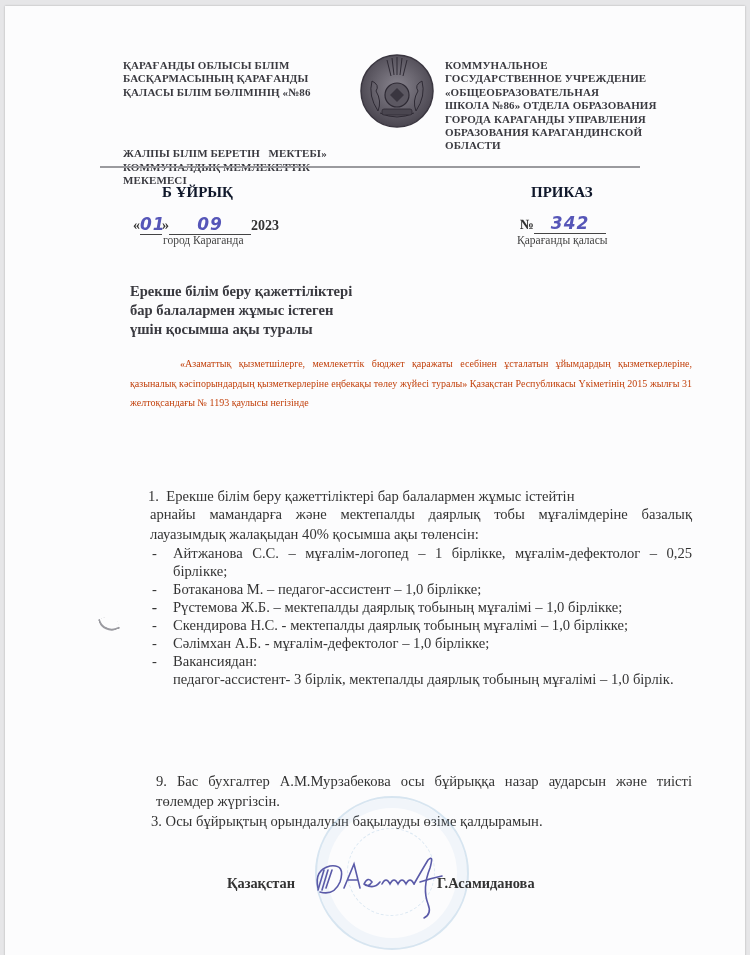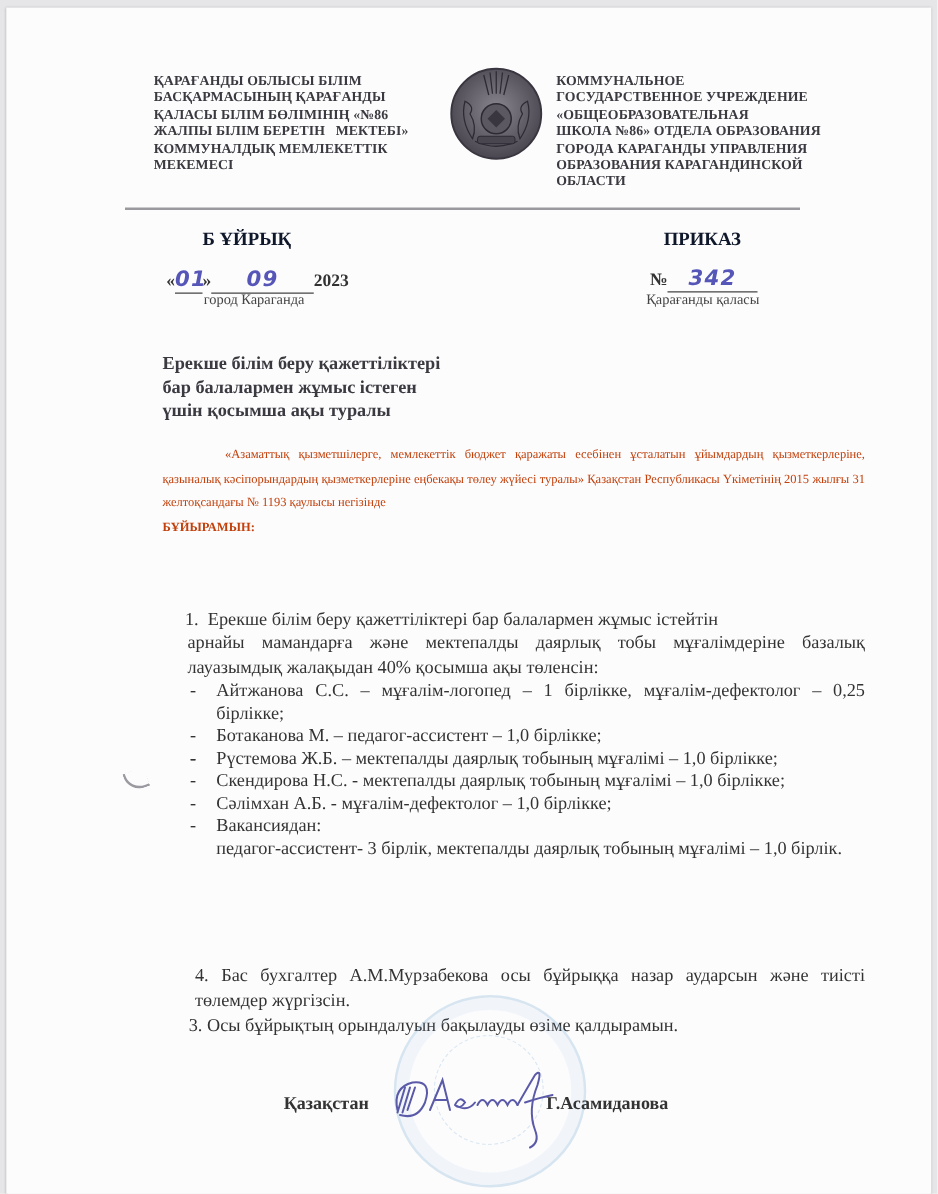--- a/index.html
+++ b/index.html
@@ -66,21 +66,21 @@
   </style>
 </head>
 <body>
 
 <div class="page">
 
   <div class="abs hdr" style="left:118px; top:53px; width:226px;">
     <div>ҚАРАҒАНДЫ ОБЛЫСЫ БІЛІМ</div>
     <div>БАСҚАРМАСЫНЫҢ ҚАРАҒАНДЫ</div>
     <div>ҚАЛАСЫ БІЛІМ БӨЛІМІНІҢ «№86</div>
-    <div style="white-space:pre;">ЖАЛПЫ БІЛІМ БЕРЕТІН   МЕКТЕБІ»</div>
+    <div style="white-space:pre;margin-top:48px;">ЖАЛПЫ БІЛІМ БЕРЕТІН   МЕКТЕБІ»</div>
     <div>КОММУНАЛДЫҚ МЕМЛЕКЕТТІК</div>
     <div>МЕКЕМЕСІ</div>
   </div>
 
   <div class="emblem">
     <svg width="78" height="80" viewBox="0 0 78 80">
       <defs>
         <radialGradient id="eg" cx="50%" cy="45%" r="55%">
           <stop offset="0%" stop-color="#8a8690"></stop>
           <stop offset="100%" stop-color="#4a4650"></stop>
@@ -130,21 +130,20 @@
   <div class="abs city" style="left:512px; top:228px;">Қарағанды қаласы</div>
 
   <div class="abs subject" style="left:125px; top:276px; width:300px;">
     <div>Ерекше білім беру қажеттіліктері</div>
     <div>бар балалармен жұмыс істеген</div>
     <div>үшін қосымша ақы туралы</div>
   </div>
 
   <div class="abs para" style="left:125px; top:348px; width:562px;">
     <span class="indent"></span><span>«Азаматтық қызметшілерге, мемлекеттік бюджет қаражаты есебінен ұсталатын ұйымдардың қызметкерлеріне, қазыналық кәсіпорындардың қызметкерлеріне еңбекақы төлеу жүйесі туралы»  Қазақстан Республикасы Үкіметінің 2015 жылғы 31 желтоқсандағы № 1193 қаулысы негізінде</span>
-    <div class="bold">БҰЙЫРАМЫН:</div>
   </div>
 
   <div class="abs list-text" style="left:143px; top:481px; width:544px;">
     <div style="white-space:pre;">1.  Ерекше білім беру қажеттіліктері бар балалармен жұмыс істейтін</div>
     <div style="padding-left:2px; text-align:justify; line-height:19.5px;">арнайы мамандарға және мектепалды даярлық тобы мұғалімдеріне базалық лауазымдық жалақыдан 40% қосымша ақы төленсін:</div>
 
     <div class="bullet-row">
       <span class="dash">-</span>
       <span>Айтжанова С.С. – мұғалім-логопед – 1 бірлікке, мұғалім-дефектолог – 0,25 бірлікке;</span>
     </div>
@@ -167,21 +166,21 @@
       <span class="dash">-</span>
       <span>Сәлімхан А.Б. - мұғалім-дефектолог – 1,0 бірлікке;</span>
     </div>
     <div class="bullet-row">
       <span class="dash">-</span>
       <span>Вакансиядан:</span>
       <div>педагог-ассистент- 3 бірлік, мектепалды даярлық тобының мұғалімі – 1,0 бірлік.</div>
     </div>
   </div>
 
-  <div class="abs list-text" style="left:151px; top:766px; width:536px; text-align:justify; line-height:19.5px;">4. Бас бухгалтер А.М.Мурзабекова осы бұйрыққа назар аударсын және тиісті төлемдер жүргізсін.</div>
+  <div class="abs list-text" style="left:151px; top:766px; width:536px; text-align:justify; line-height:19.5px;">9. Бас бухгалтер А.М.Мурзабекова осы бұйрыққа назар аударсын және тиісті төлемдер жүргізсін.</div>
 
   <div class="abs list-text" style="left:146px; top:806px; width:540px;">3. Осы бұйрықтың орындалуын бақылауды өзіме қалдырамын.</div>
 
   <div class="stamp">
     <div class="stamp-inner"></div>
   </div>
 
   <div class="abs sig-label" style="left:222px; top:869px;">Қазақстан</div>
   <div class="abs" style="left:305px; top:842px; width:140px; height:80px;">
     <svg width="140" height="80" viewBox="0 0 140 80">

